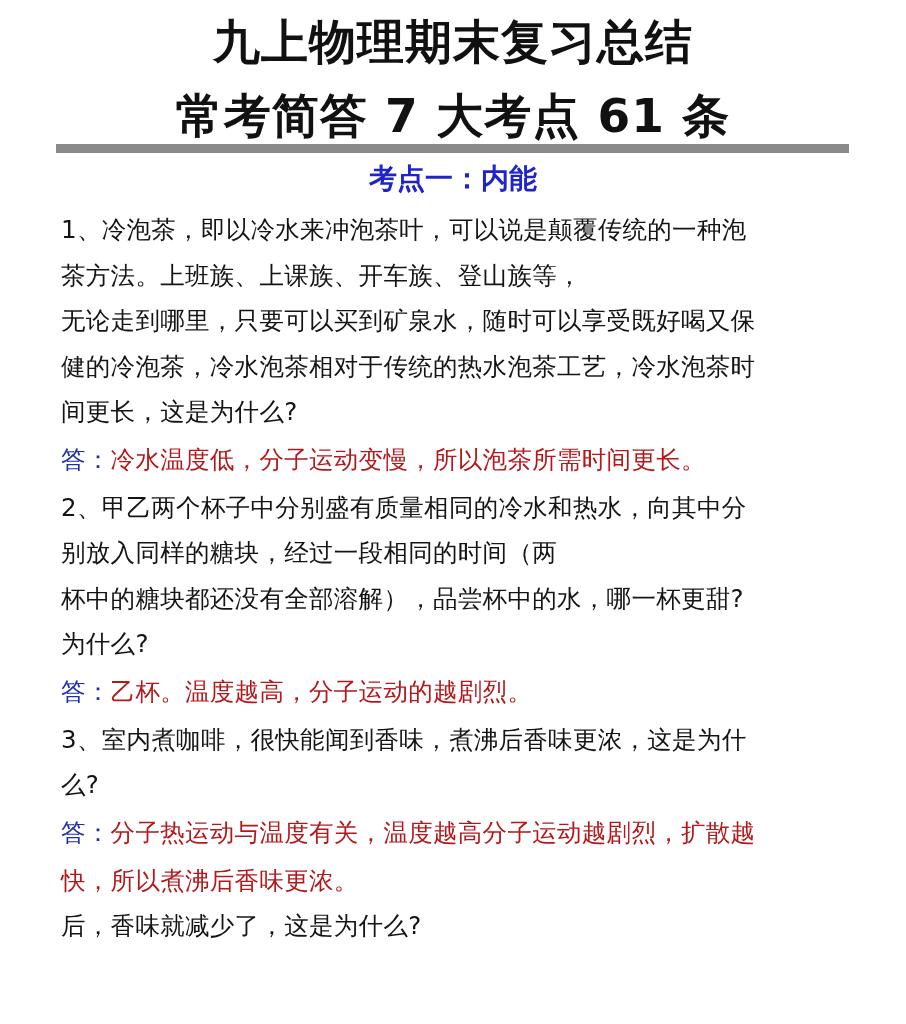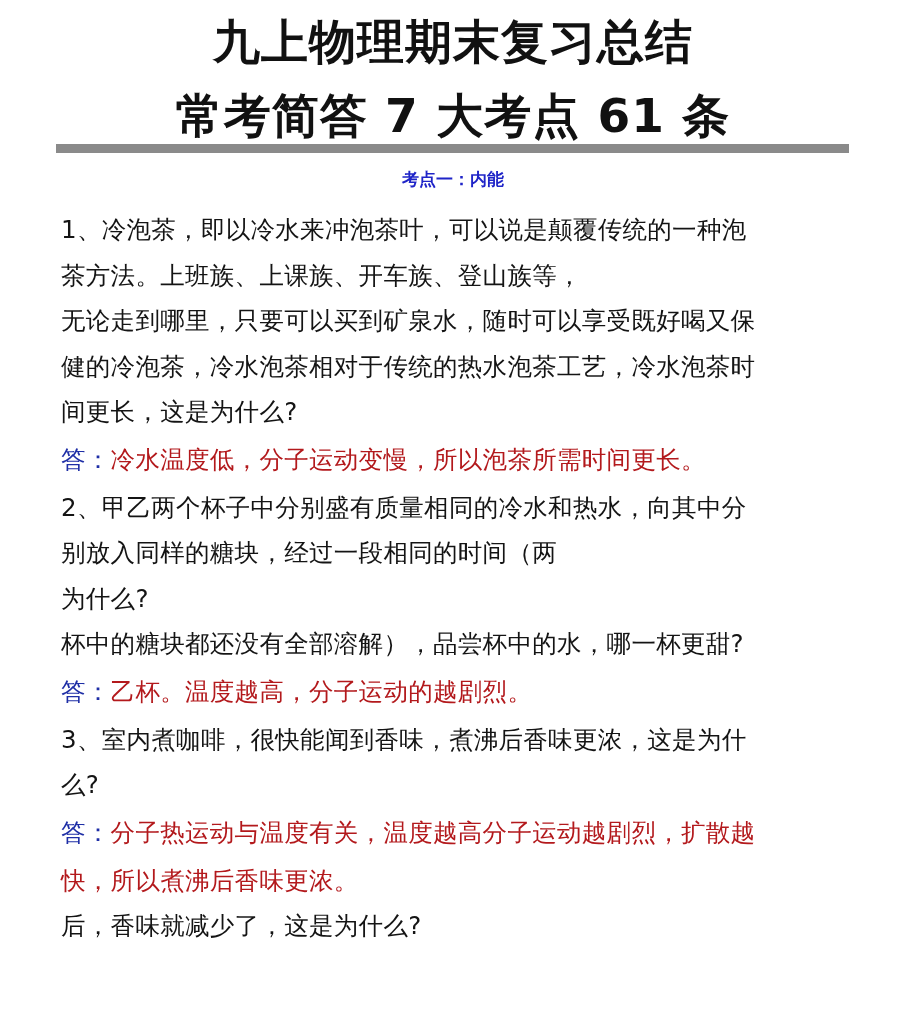--- a/index.html
+++ b/index.html
@@ -4,21 +4,21 @@
 <style>
   html, body { margin: 0; padding: 0; background: #ffffff; }
   body { width: 906px; height: 1024px; overflow: hidden; position: relative;
          font-family: "DejaVu Sans", "Liberation Sans", sans-serif; color: #111; }
   .title { position: absolute; left: 0; width: 906px; text-align: center;
            font-weight: bold; color: #111; font-size: 47px; line-height: 56px; letter-spacing: 1px; }
   .t1 { top: 14px; }
   .t2 { top: 88px; text-align: center; }
   .divider { position: absolute; left: 56px; top: 144px; width: 793px; height: 9px; background: #8a8a8a; }
   .section { position: absolute; left: 0; width: 906px; top: 162px; text-align: center;
-             font-weight: bold; font-size: 17px; line-height: 34px; color: #1f24c8; }
+             font-weight: bold; font-size: 28px; line-height: 34px; color: #1f24c8; }
   .content { position: absolute; left: 61px; top: 207px; width: 790px; }
   .line { font-size: 24.5px; font-weight: normal; line-height: 45.5px; height: 45.5px; white-space: nowrap; letter-spacing: 0.3px; }
   .q { color: #141414; }
   .ans-label { color: #1e2ea6; }
   .ans-text { color: #b3191c; }
   .gap-ans { height: 50px; line-height: 50px; }
 </style>
 </head>
 <body>
 
@@ -36,22 +36,22 @@
     <div class="line q">健的冷泡茶，冷水泡茶相对于传统的热水泡茶工艺，冷水泡茶时</div>
     <div class="line q">间更长，这是为什么?</div>
     <div class="line gap-ans">
       <span class="ans-label">答：</span><span class="ans-text">冷水温度低，分子运动变慢，所以泡茶所需时间更长。</span>
     </div>
   </div>
 
   <div>
     <div class="line q">2、甲乙两个杯子中分别盛有质量相同的冷水和热水，向其中分</div>
     <div class="line q">别放入同样的糖块，经过一段相同的时间（两</div>
+    <div class="line q">杯中的糖块都还没有全部溶解），品尝杯中的水，哪一杯更甜?</div>
     <div class="line q">为什么?</div>
-    <div class="line q">杯中的糖块都还没有全部溶解），品尝杯中的水，哪一杯更甜?</div>
     <div class="line gap-ans">
       <span class="ans-label">答：</span><span class="ans-text">乙杯。温度越高，分子运动的越剧烈。</span>
     </div>
   </div>
 
   <div>
     <div class="line q">3、室内煮咖啡，很快能闻到香味，煮沸后香味更浓，这是为什</div>
     <div class="line q">么?</div>
     <div class="line gap-ans">
       <span class="ans-label">答：</span><span class="ans-text">分子热运动与温度有关，温度越高分子运动越剧烈，扩散越</span>

